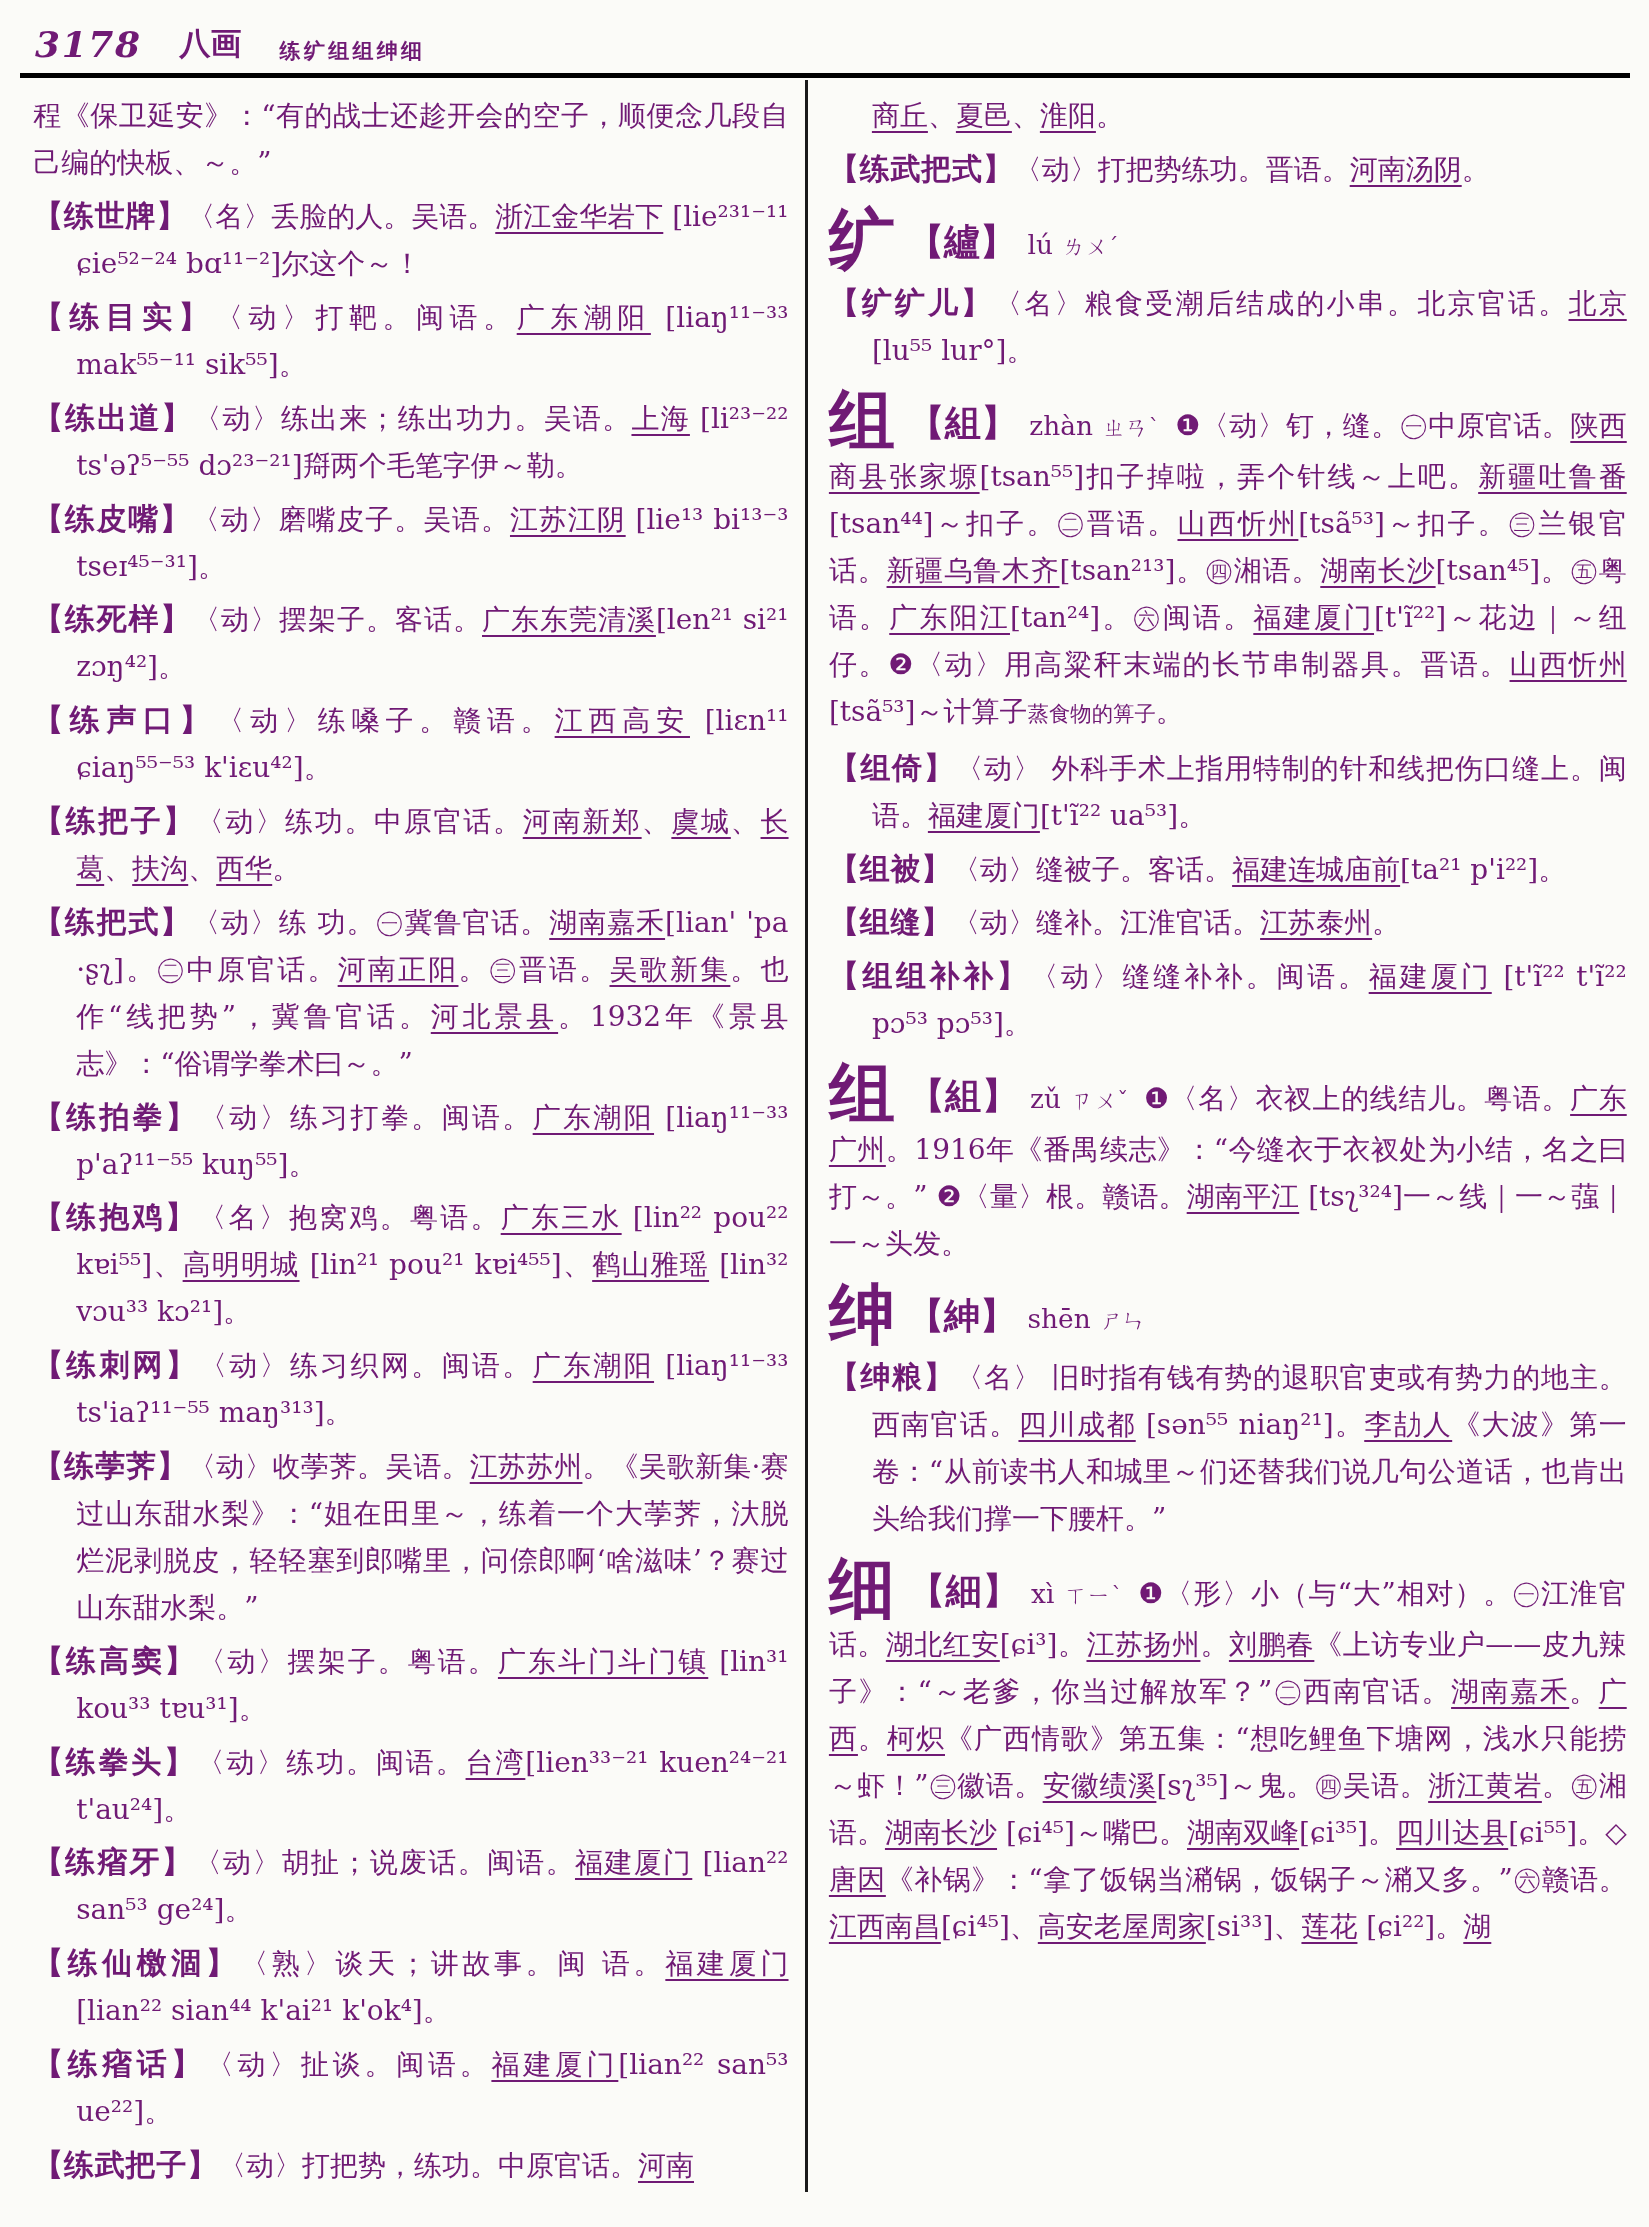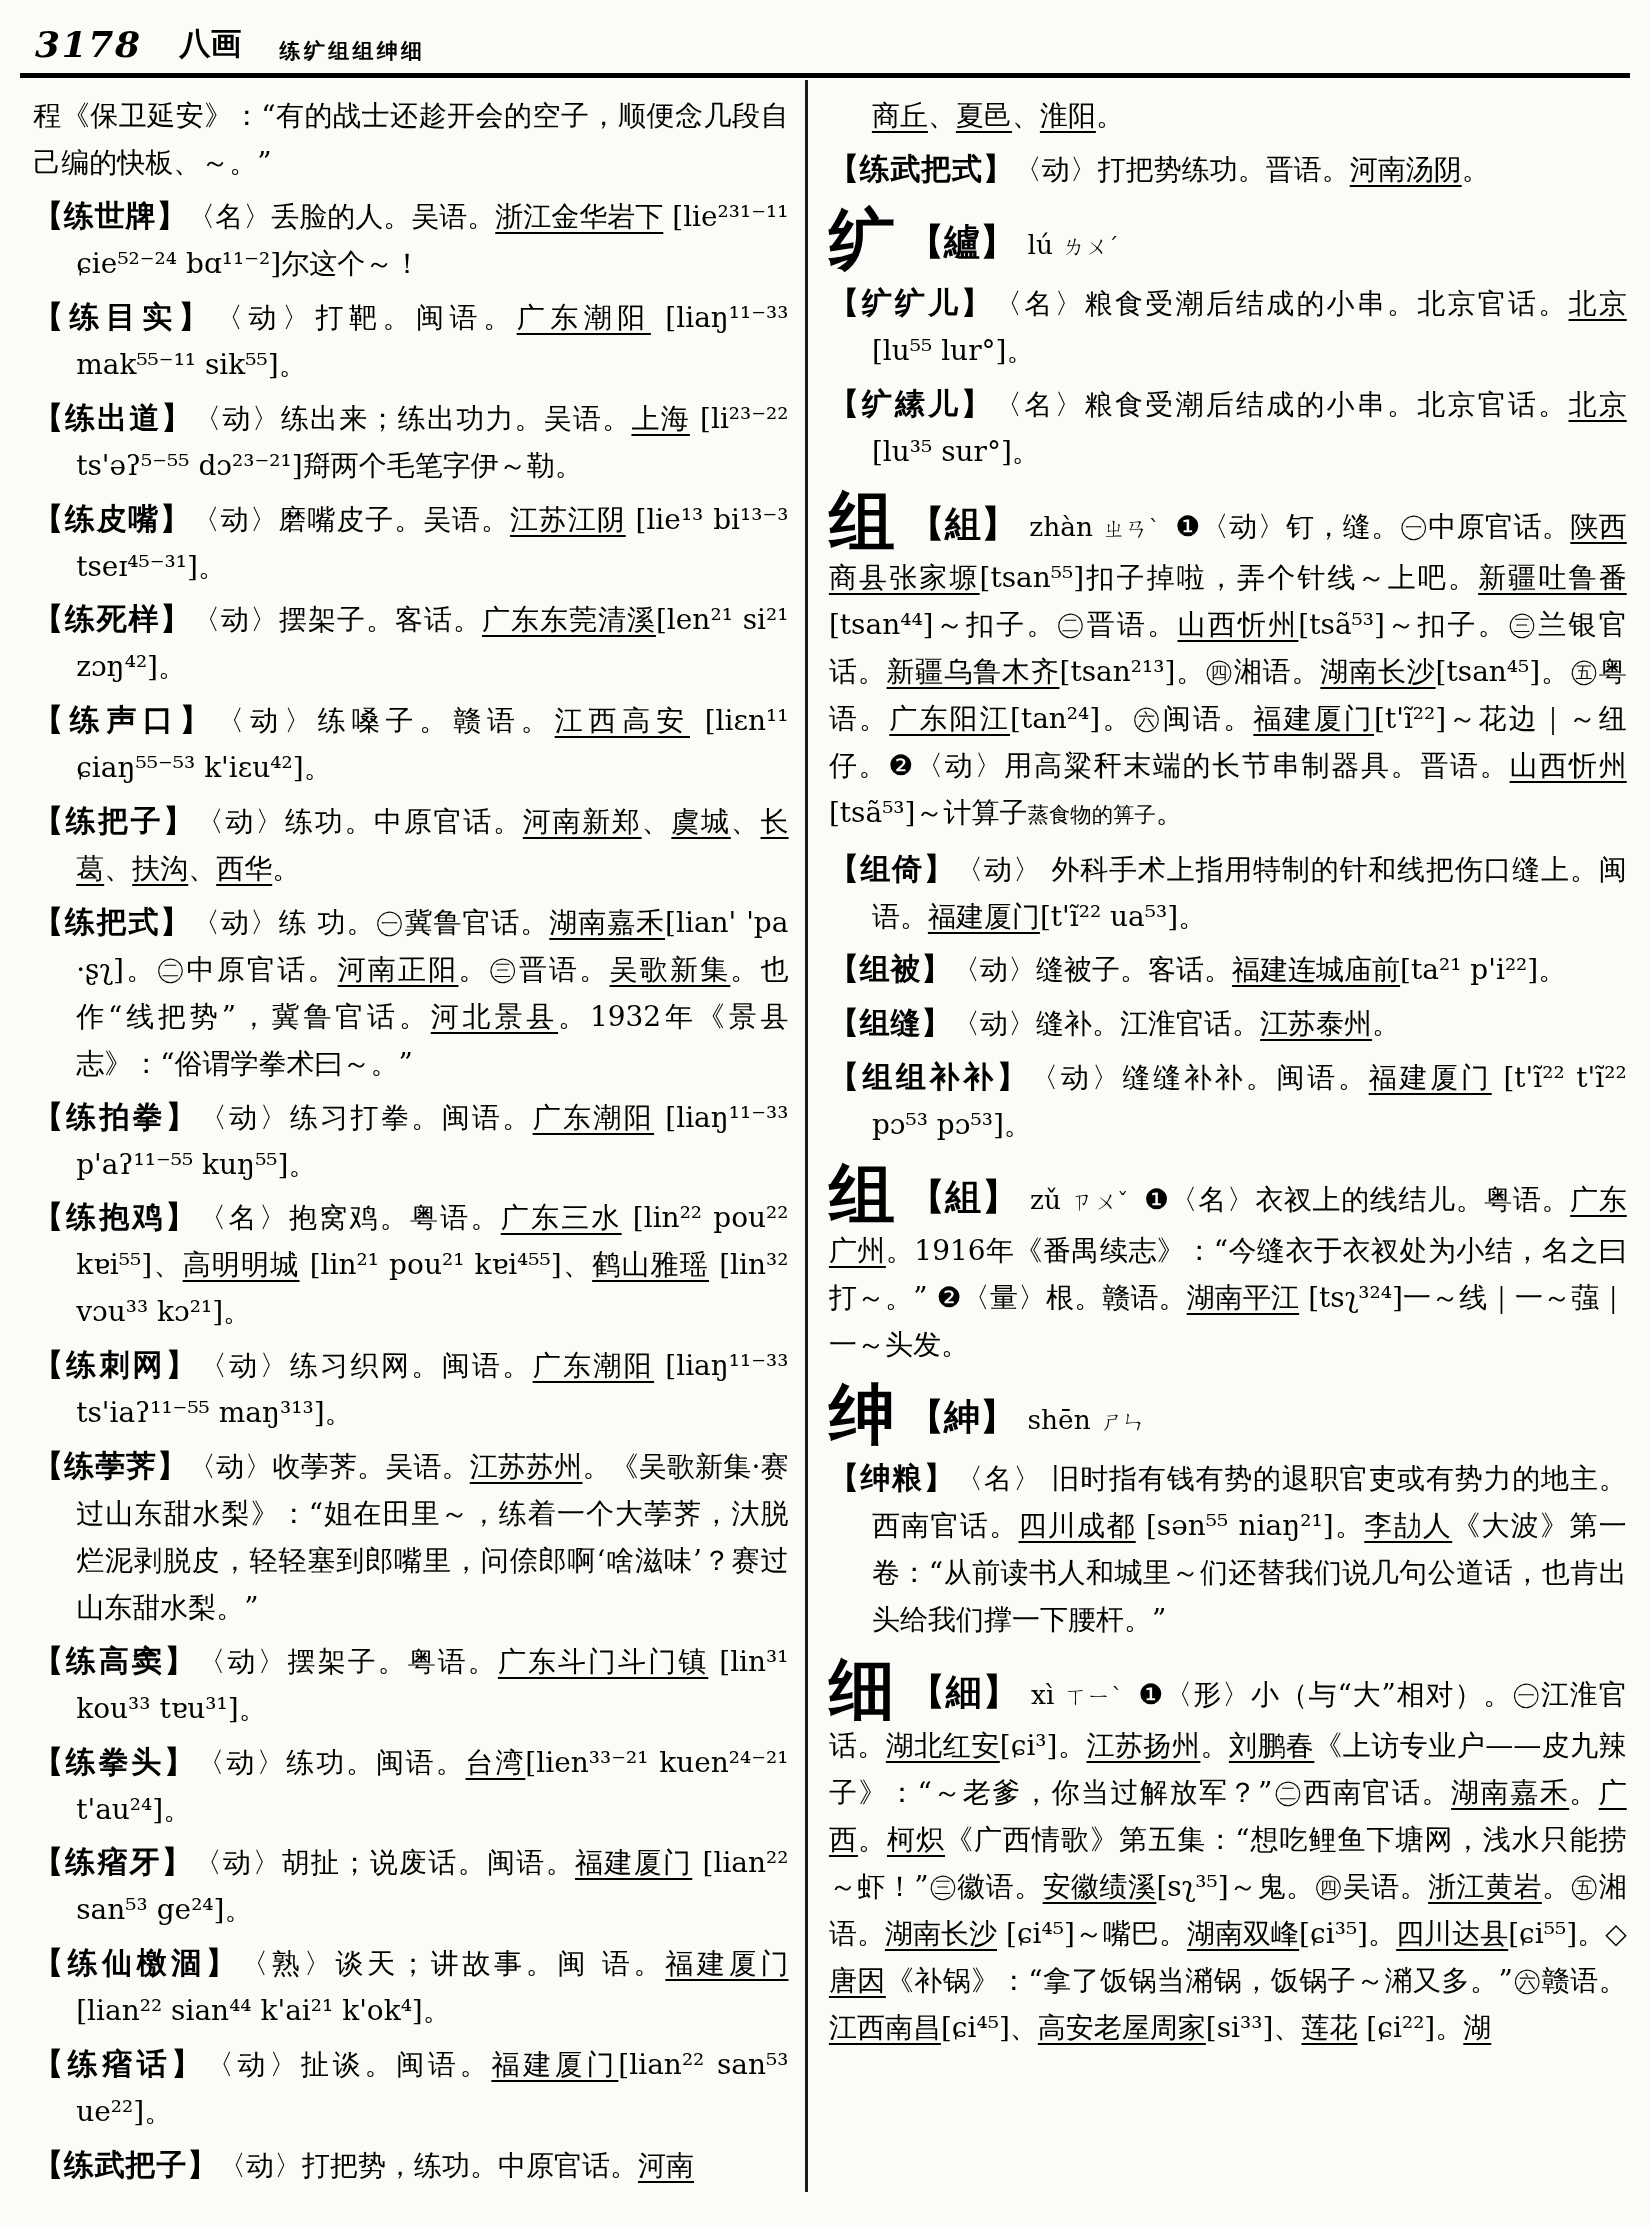--- a/index.html
+++ b/index.html
@@ -1,19 +1,19 @@
 <!DOCTYPE html>
 <html style="font-size:13.2px"><head>
 <meta charset="utf-8">
 <style>
   html,body{margin:0;padding:0;}
   .page{
     position:relative;
     width:1650px;height:2227px;
-    background:#fbfbf8;color:#000000;
+    background:#fbfbf8;color:#701a75;
     font-family:"DejaVu Serif","Liberation Serif",serif;
     overflow:hidden;
     box-sizing:border-box;
     padding:15px 20px 0 20px;
   }
   .hdr{display:flex;align-items:flex-end;gap:38px;padding:8.2px 0 5px 15px;}
   .hdr .pgno{font-size:36px;font-weight:700;font-style:italic;letter-spacing:1.6px;}
   .hdr .stroke{font-size:31px;font-weight:700;}
   .hdr .chars{font-size:21px;font-weight:700;letter-spacing:3.3px;}
   .rule{height:5px;background:#000;margin:3.3px 0 1.6px 0;}
@@ -76,21 +76,20 @@
 
     <div class="colR">
       <p class="entry contind"><u>商丘</u>、<u>夏邑</u>、<u>淮阳</u>。</p>
       <p class="entry"><b>【练武把式】</b>〈动〉打把势练功。晋语。<u>河南汤阴</u>。</p>
 
       <p class="section">
         <span class="bighead">纩</span><span class="trad">【纑】</span><span class="pinyin">lú</span><span class="bopo">ㄌㄨˊ</span><span></span>
       </p>
 
       <p class="entry"><b>【纩纩儿】</b>〈名〉粮食受潮后结成的小串。北京官话。<u>北京</u>[lu⁵⁵ lur°]。</p>
-      <p class="entry"><b>【纩縤儿】</b>〈名〉粮食受潮后结成的小串。北京官话。<u>北京</u>[lu³⁵ sur°]。</p>
 
       <p class="section">
         <span class="bighead">组</span><span class="trad">【組】</span><span class="pinyin">zhàn</span><span class="bopo">ㄓㄢˋ</span><span>❶〈动〉钉，缝。㊀中原官话。<u>陕西商县张家塬</u>[tsan⁵⁵]扣子掉啦，弄个针线～上吧。<u>新疆吐鲁番</u>[tsan⁴⁴]～扣子。㊁晋语。<u>山西忻州</u>[tsã⁵³]～扣子。㊂兰银官话。<u>新疆乌鲁木齐</u>[tsan²¹³]。㊃湘语。<u>湖南长沙</u>[tsan⁴⁵]。㊄粤语。<u>广东阳江</u>[tan²⁴]。㊅闽语。<u>福建厦门</u>[t'ĩ²²]～花边｜～纽仔。❷〈动〉用高粱秆末端的长节串制器具。晋语。<u>山西忻州</u> [tsã⁵³]～计算子<small>蒸食物的箅子</small>。</span>
       </p>
 
       <p class="entry"><b>【组倚】</b>〈动〉 外科手术上指用特制的针和线把伤口缝上。闽语。<u>福建厦门</u>[t'ĩ²² ua⁵³]。</p>
       <p class="entry"><b>【组被】</b>〈动〉缝被子。客话。<u>福建连城庙前</u>[ta²¹ p'i²²]。</p>
       <p class="entry"><b>【组缝】</b>〈动〉缝补。江淮官话。<u>江苏泰州</u>。</p>
       <p class="entry"><b>【组组补补】</b>〈动〉缝缝补补。闽语。<u>福建厦门</u> [t'ĩ²² t'ĩ²² pɔ⁵³ pɔ⁵³]。</p>
 

